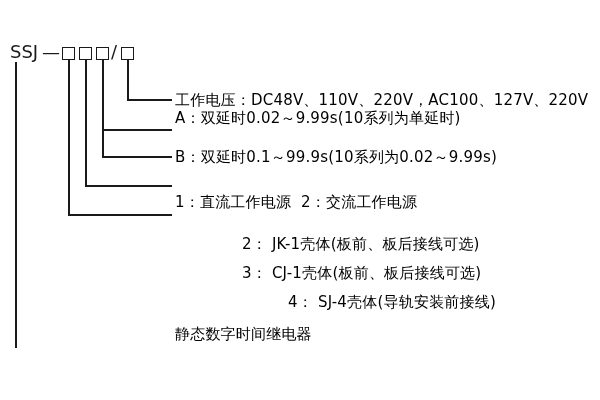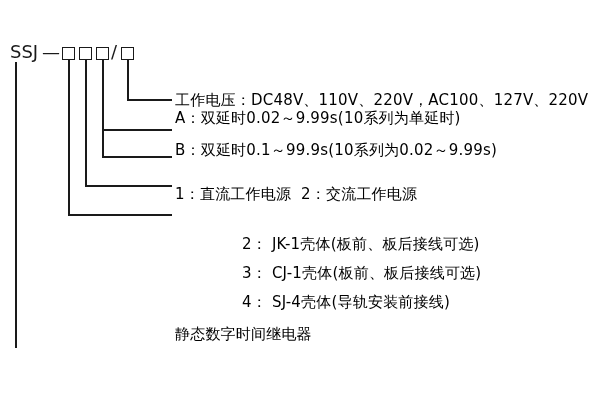--- a/index.html
+++ b/index.html
@@ -43,20 +43,20 @@
 
   <div class="line hline" style="left:127px; top:99px;  width:45px;"></div>
   <div class="line hline" style="left:102px; top:129px; width:70px;"></div>
   <div class="line hline" style="left:102px; top:156px; width:70px;"></div>
   <div class="line hline" style="left:85px;  top:185px; width:87px;"></div>
   <div class="line hline" style="left:68px;  top:214px; width:104px;"></div>
   <div class="line hline" style="left:15px;  top:354px; width:157px;"></div>
 
   <div class="row" style="top:92px;">工作电压：DC48V、110V、220V，AC100、127V、220V</div>
   <div class="row" style="top:110px;">A：双延时0.02～9.99s(10系列为单延时)</div>
-  <div class="row" style="top:142px;text-align:right;">B：双延时0.1～99.9s(10系列为0.02～9.99s)</div>
-  <div class="row" style="top:186px;">1：直流工作电源  2：交流工作电源</div>
+  <div class="row" style="top:149px;text-align:right;">B：双延时0.1～99.9s(10系列为0.02～9.99s)</div>
+  <div class="row" style="top:194px;">1：直流工作电源  2：交流工作电源</div>
   <div class="row indent" style="top:236px;">2： JK-1壳体(板前、板后接线可选)</div>
   <div class="row indent" style="top:265px;">3： CJ-1壳体(板前、板后接线可选)</div>
-  <div class="row indent" style="top:294px;">4： SJ-4壳体(导轨安装前接线)</div>
+  <div class="row indent" style="top:294px;margin-left:46px;">4： SJ-4壳体(导轨安装前接线)</div>
   <div class="row" style="top:326px;">静态数字时间继电器</div>
 
 </div>
 
 </body></html>

